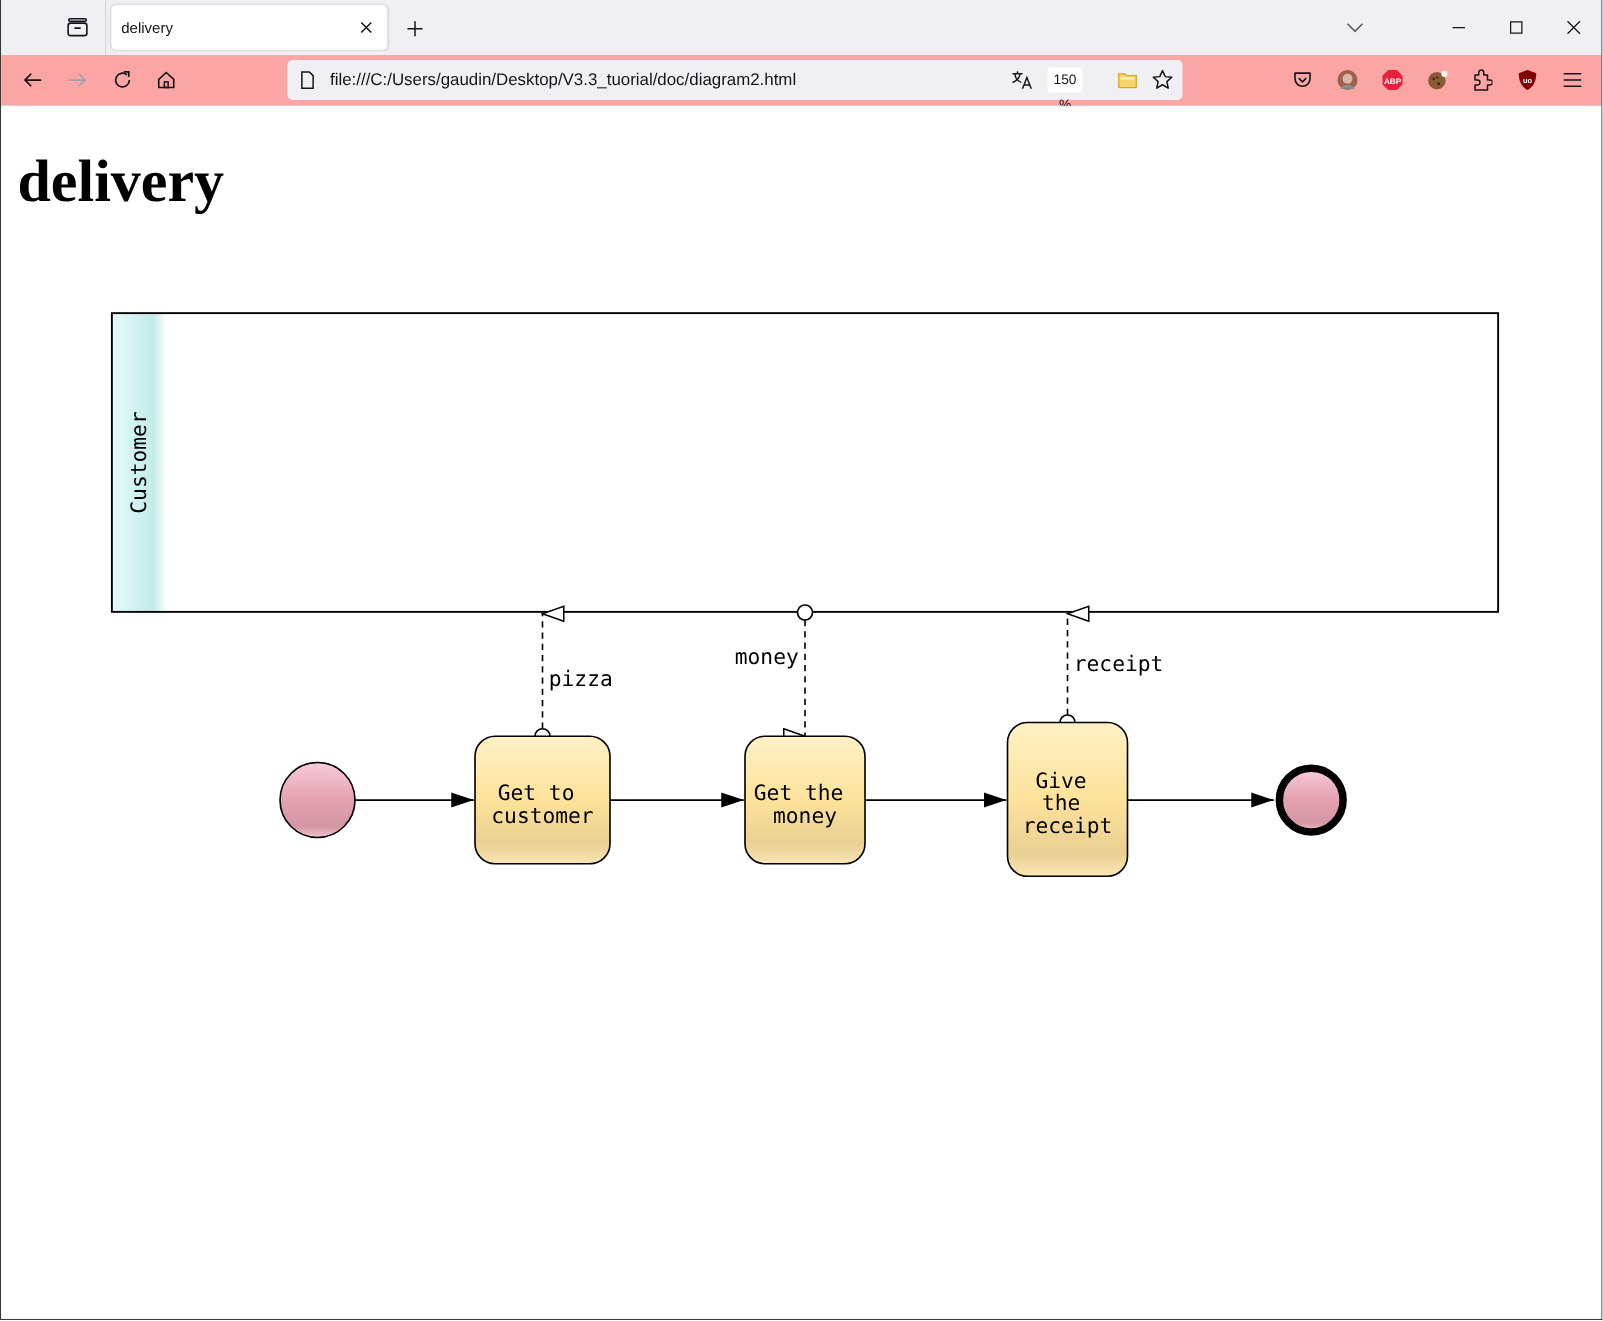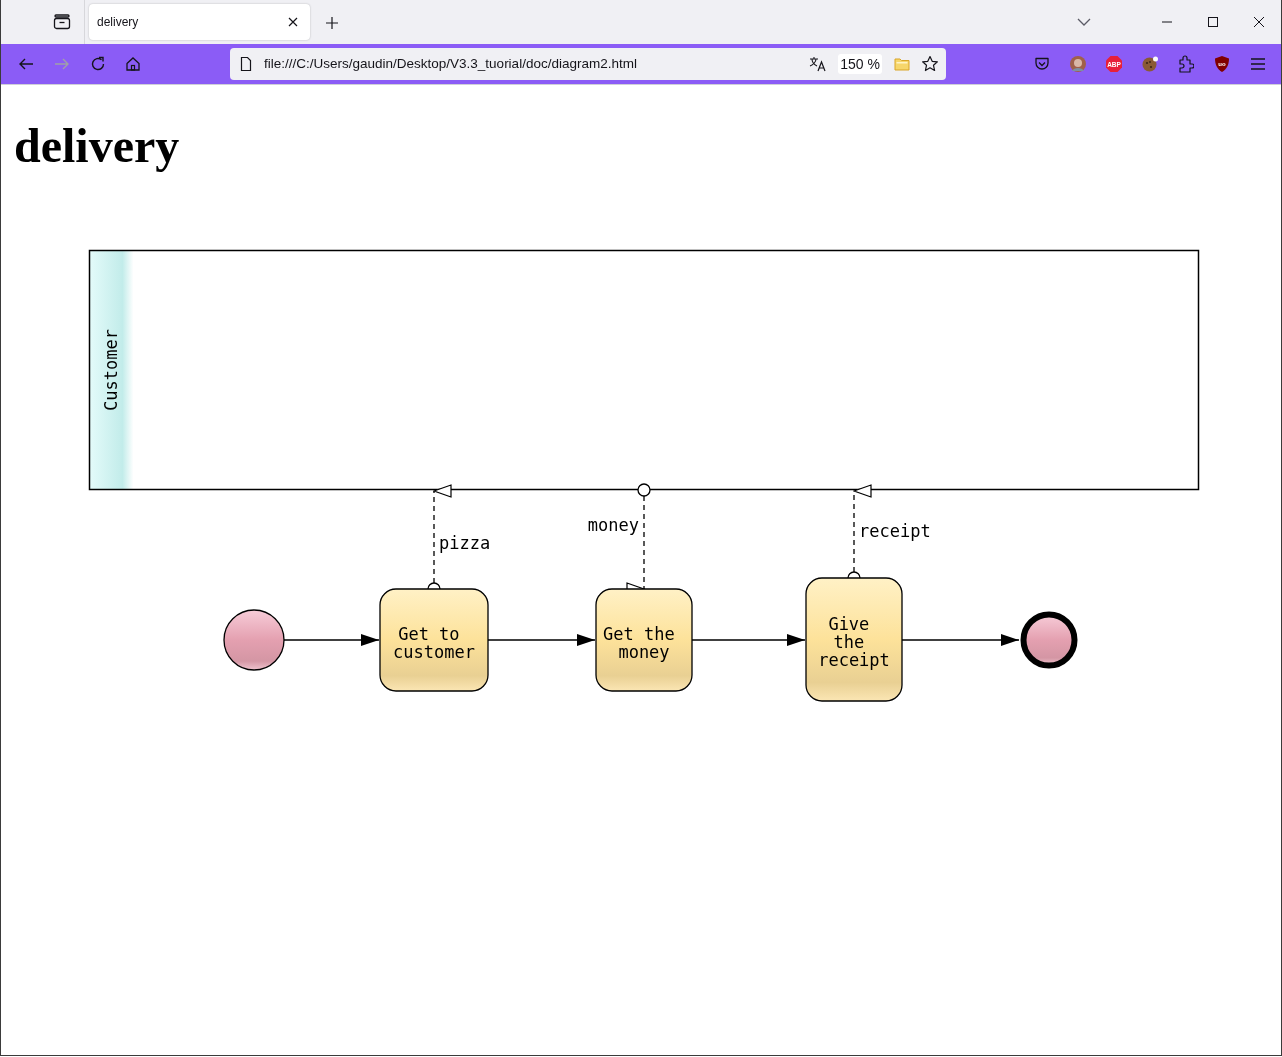--- a/index.html
+++ b/index.html
@@ -32,35 +32,35 @@
     display: flex; align-items: center; justify-content: center;
   }
   .new-tab {
     position: absolute; left: 320px; top: 12px; width: 22px; height: 22px;
     display: flex; align-items: center; justify-content: center;
   }
   .win-ctrl { position: absolute; top: 10px; width: 26px; height: 24px; display: flex; align-items: center; justify-content: center; }
 
   
   .navbar {
-    position: absolute; left: 0; top: 44px; width: 1280px; height: 40px; background: #8b5cf6;
+    position: absolute; left: 0; top: 44px; width: 1280px; height: 40px; background: #fca5a5;
     border-bottom: 1px solid #cfcfd8;
   }
   .nav-btn { position: absolute; top: 8px; width: 24px; height: 24px; display: flex; align-items: center; justify-content: center; }
   .urlbar {
     position: absolute; left: 229px; top: 4px; width: 716px; height: 32px;
     background: #f0f0f4; border-radius: 4px;
   }
   .url-page-icon { position: absolute; left: 8px; top: 8px; width: 16px; height: 16px; }
   .url-text {
     position: absolute; left: 34px; top: 8px; font-size: 13.5px; color: #15141a; white-space: nowrap;
   }
   .zoom-badge {
-    position: absolute; left: 608px; top: 6px; width: 44px; height: 20px; background: #fff;
-    border-radius: 3px; font-size: 14px; color: #15141a; text-align: center; line-height: 20px;
+    position: absolute; left: 608px; top: 6px; width: 28px; height: 20px; background: #fff;
+    border-radius: 3px; font-size: 11px; color: #15141a; text-align: center; line-height: 20px;
   }
   .url-icon { position: absolute; top: 6px; width: 20px; height: 20px; display: flex; align-items: center; justify-content: center; }
   .tb-icon { position: absolute; top: 8px; width: 24px; height: 24px; display: flex; align-items: center; justify-content: center; }
 
   
   .page { position: absolute; left: 0; top: 85px; width: 1280px; height: 970px; background: #fff; }
   .page-title {
     position: absolute; left: 13px; top: 33px; margin: 0;
     font-family: "Liberation Serif", serif; font-weight: bold; font-size: 48px; color: #000;
     line-height: 56px;

